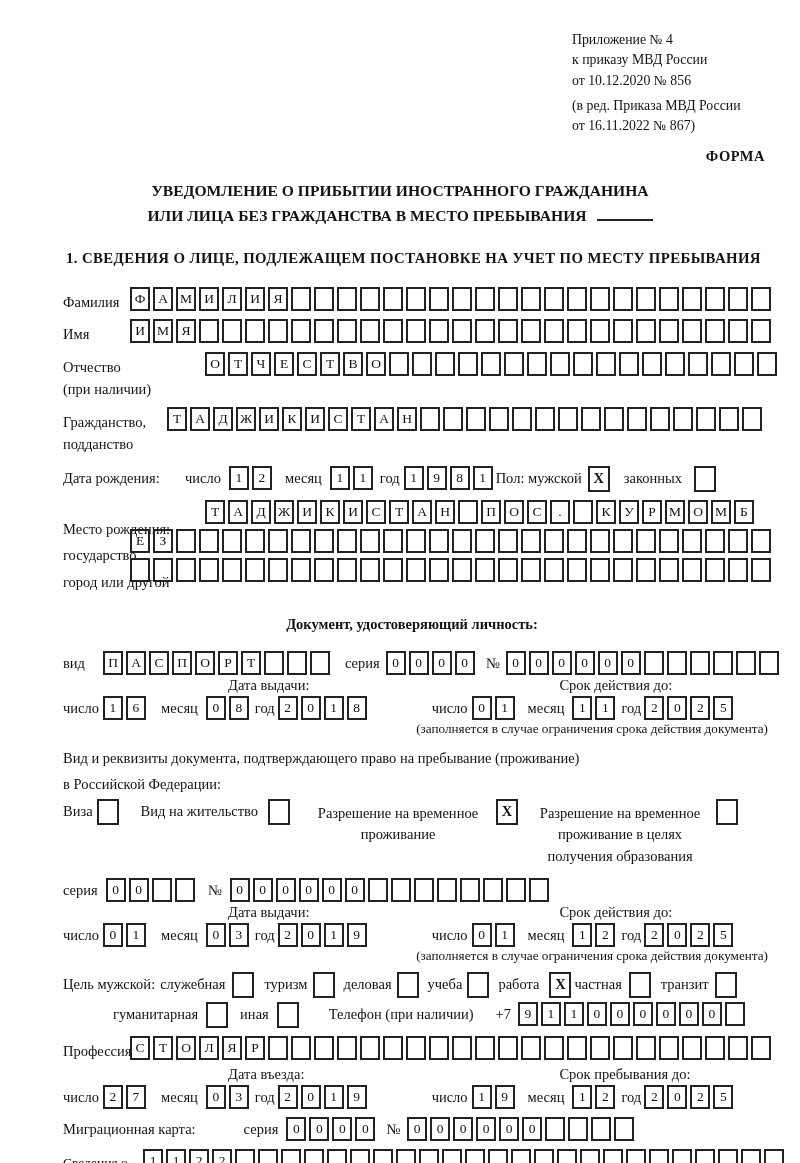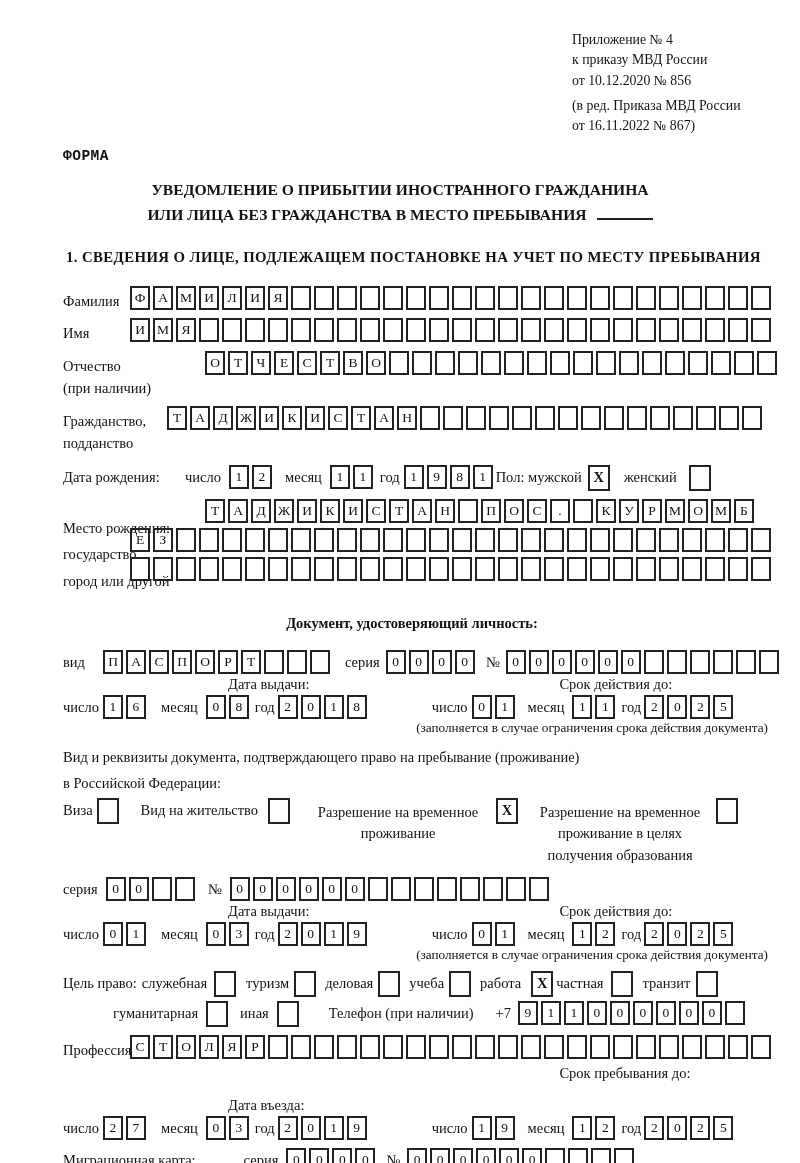--- a/index.html
+++ b/index.html
@@ -5,21 +5,21 @@
   html,body{margin:0;padding:0;}
   body{
     width:800px;height:1163px;box-sizing:border-box;
     padding:30px 0 0 63px;
     background:#ffffff;color:#121212;
     font-family:"Liberation Serif","DejaVu Serif",serif;
     font-size:14.5px;overflow:hidden;
   }
   .hdr{width:200px;margin:0 28px 0 auto;line-height:1.47;font-size:13.8px;white-space:nowrap;}
   .hdr .sub{margin-top:5px;}
-  .forma{margin:12px 35px 0 0;font-weight:bold;letter-spacing:.5px;font-family:Liberation Mono, monospace;}
+  .forma{text-align:right;margin:12px 35px 0 0;font-weight:bold;letter-spacing:.5px;}
   .center-block{width:800px;margin-left:-63px;text-align:center;}
   .title{margin-top:14px;font-weight:bold;font-size:15.6px;line-height:1.55;}
   .uline{display:inline-block;width:56px;border-bottom:2.5px solid #222;height:13px;margin-left:10px;}
   .sec-h{margin-top:22px;font-weight:bold;font-size:14.8px;letter-spacing:.4px;}
   .frow{display:flex;align-items:flex-start;margin-top:6px;}
   .lbl{line-height:1.55;padding-top:4px;flex-shrink:0;}
   .dlbl{padding-top:4px;flex-shrink:0;}
   .cells{display:flex;flex-wrap:nowrap;}
   .col{display:flex;flex-direction:column;}
   .cell{
@@ -206,21 +206,21 @@
     </span>
   <span class="dlbl" style="margin:0 4px 0 4px;">год</span>
   <span class="cells">
       <span class="cell">1</span>
       <span class="cell">9</span>
       <span class="cell">8</span>
       <span class="cell">1</span>
     </span>
   <span class="dlbl" style="margin-right:6px;">Пол: мужской</span>
   <span class="cbox">X</span>
-  <span class="dlbl" style="margin:0 12px 0 14px;">женский</span>
+  <span class="dlbl" style="margin:0 12px 0 14px;">законных</span>
   <span class="cbox"></span>
 </div>
 
 <div class="rel" style="height:114px;margin-top:8px;">
   <div class="lbl" style="line-height:26.5px;padding-top:16px;">
     <div>Место рождения:</div>
     <div>государство</div>
     <div>город или другой</div>
   </div>
   <span class="cells abs" style="left:142px;top:0;">
@@ -481,21 +481,21 @@
   <span class="cells">
       <span class="cell">2</span>
       <span class="cell">0</span>
       <span class="cell">2</span>
       <span class="cell">5</span>
     </span>
 </div>
 <div class="note" style="text-align:right;margin:1px 32px 0 0;">(заполняется в случае ограничения срока действия документа)</div>
 
 <div class="frow mt8">
-  <span class="dlbl">Цель право:</span>
+  <span class="dlbl">Цель мужской:</span>
   <span class="dlbl" style="margin:0 7px 0 5px;">служебная</span>
   <span class="cbox"></span>
   <span class="dlbl" style="margin:0 5px 0 10px;">туризм</span>
   <span class="cbox"></span>
   <span class="dlbl" style="margin:0 5px 0 9px;">деловая</span>
   <span class="cbox"></span>
   <span class="dlbl" style="margin:0 5px 0 9px;">учеба</span>
   <span class="cbox"></span>
   <span class="dlbl" style="margin:0 10px 0 9px;">работа</span>
   <span class="cbox">X</span>
@@ -554,21 +554,21 @@
       <span class="cell"></span>
       <span class="cell"></span>
       <span class="cell"></span>
       <span class="cell"></span>
       <span class="cell"></span>
       <span class="cell"></span>
     </span>
 </div>
 
 <div class="frow" style="margin-top:4px;">
-  <span style="margin-left:165px;margin-top:32px;">Дата въезда:</span>
+  <span style="margin-left:165px;">Дата въезда:</span>
   <span style="margin-left:255px;">Срок пребывания до:</span>
 </div>
 
 <div class="frow" style="margin-top:2px;">
   <span class="dlbl" style="margin-right:4px;">число</span>
   <span class="cells">
       <span class="cell">2</span>
       <span class="cell">7</span>
     </span>
   <span class="dlbl" style="margin:0 8px 0 12px;">месяц</span>

